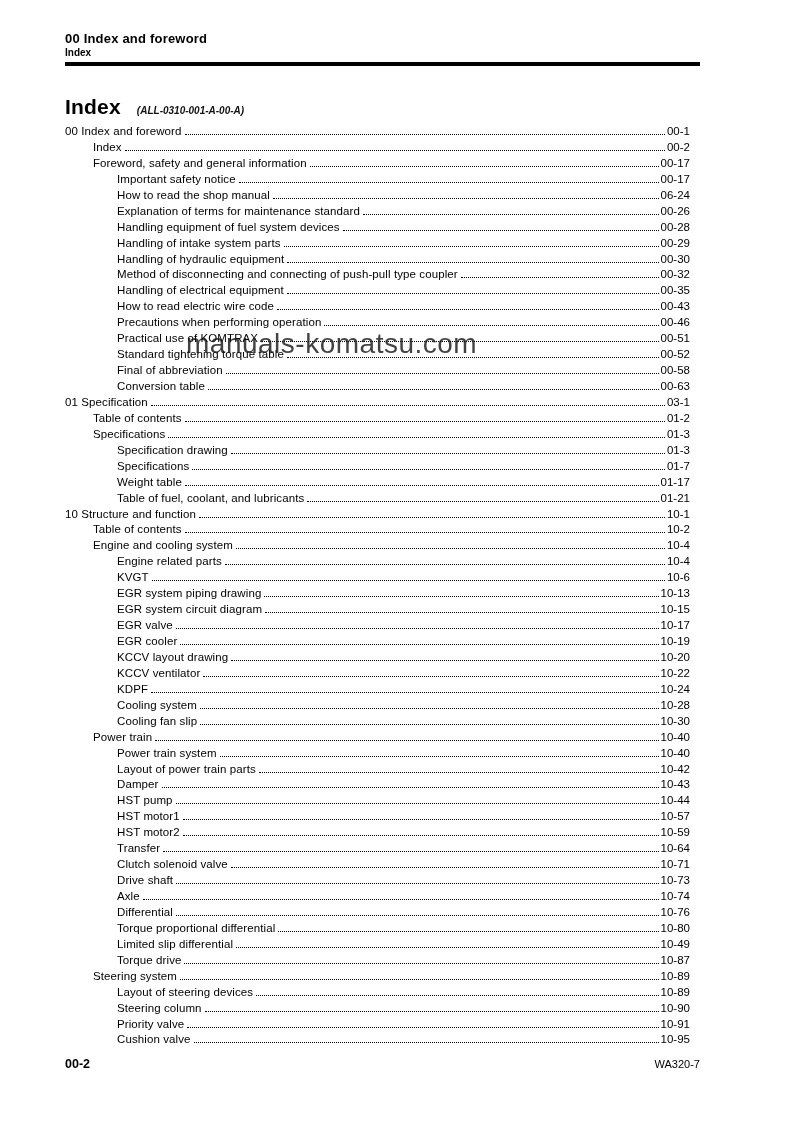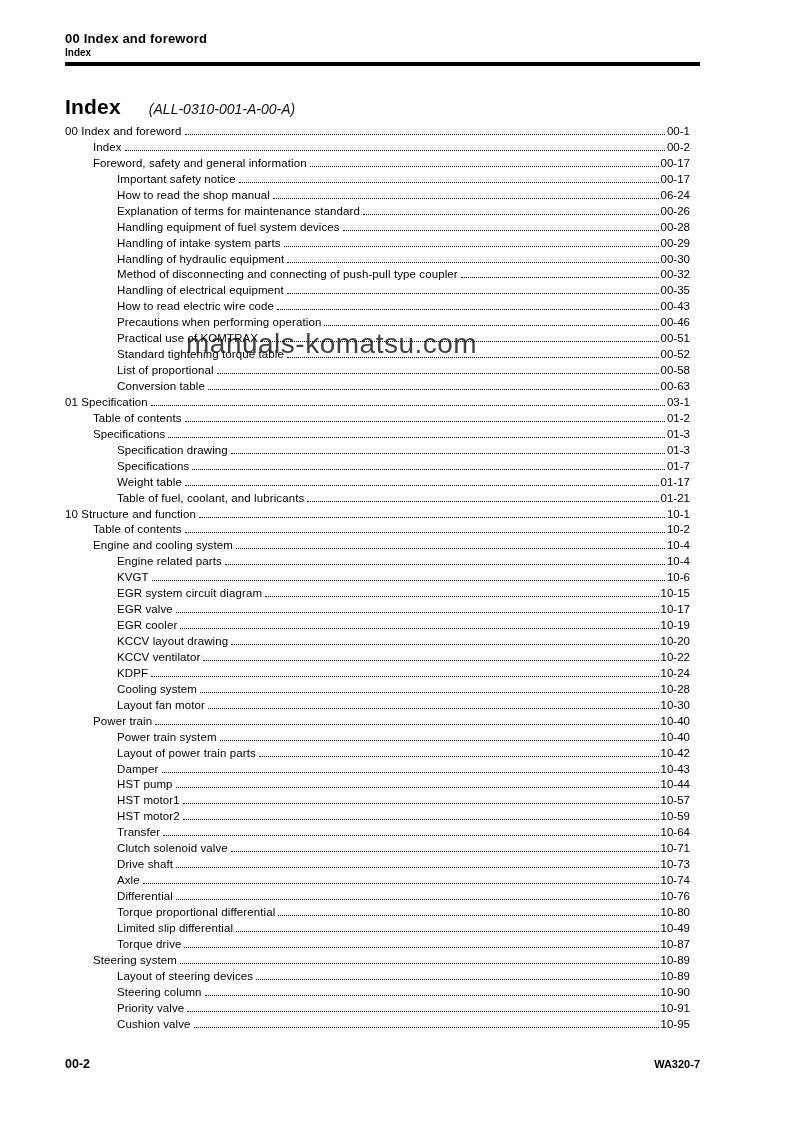--- a/index.html
+++ b/index.html
@@ -16,21 +16,21 @@
   }
   .header-chapter { font-size: 13px; font-weight: bold; line-height: 16px; letter-spacing: 0.2px; }
   .header-section { font-size: 10px; font-weight: bold; line-height: 12px; }
   .header-rule { margin-top: 3px; height: 4px; background: #000; width: 635px; }
 
   .doc-title-row {
     position: absolute; left: 65px; top: 95px; width: 635px;
     display: flex; align-items: baseline;
   }
   .doc-title { font-size: 21px; font-weight: bold; letter-spacing: 0.2px; }
-  .doc-title-code { font-size: 14px; font-style: italic; margin-left: 28px; color: #111; }
+  .doc-title-code { font-size: 10px; font-style: italic; margin-left: 16px; color: #111; font-weight: bold; }
 
   .toc {
     position: absolute; left: 65px; top: 124px; width: 625px;
   }
   .toc-row {
     display: flex; align-items: baseline;
     height: 15.95px; line-height: 15.95px;
     font-size: 11.5px; white-space: nowrap;
   }
   .toc-row.indent-1 { padding-left: 28px; }
@@ -52,21 +52,21 @@
     pointer-events: none;
     z-index: 5;
     white-space: nowrap;
   }
 
   .page-footer {
     position: absolute; left: 65px; top: 1057px; width: 635px;
     display: flex; justify-content: space-between; align-items: baseline;
   }
   .footer-page { font-size: 12.5px; font-weight: bold; }
-  .footer-model { font-size: 11px; font-weight: bold; }
+  .footer-model { font-size: 11px; font-weight: normal; }
 </style>
 </head>
 <body>
 
 <div class="page-header">
   <div class="header-chapter">00 Index and foreword</div>
   <div class="header-section">Index</div>
   <div class="header-rule"></div>
 </div>
 
@@ -145,21 +145,21 @@
       <span class="toc-label">Practical use of KOMTRAX</span>
       <span class="leader"></span>
       <span class="toc-page">00-51</span>
     </div>
     <div class="toc-row indent-2">
       <span class="toc-label">Standard tightening torque table</span>
       <span class="leader"></span>
       <span class="toc-page">00-52</span>
     </div>
     <div class="toc-row indent-2">
-      <span class="toc-label">List of proportional</span>
+      <span class="toc-label">Final of abbreviation</span>
       <span class="leader"></span>
       <span class="toc-page">00-58</span>
     </div>
     <div class="toc-row indent-2">
       <span class="toc-label">Conversion table</span>
       <span class="leader"></span>
       <span class="toc-page">00-63</span>
     </div>
     <div class="toc-row indent-0">
       <span class="toc-label">01 Specification</span>
@@ -215,20 +215,25 @@
       <span class="toc-label">Engine related parts</span>
       <span class="leader"></span>
       <span class="toc-page">10-4</span>
     </div>
     <div class="toc-row indent-2">
       <span class="toc-label">KVGT</span>
       <span class="leader"></span>
       <span class="toc-page">10-6</span>
     </div>
     <div class="toc-row indent-2">
+      <span class="toc-label">EGR system piping drawing</span>
+      <span class="leader"></span>
+      <span class="toc-page">10-13</span>
+    </div>
+    <div class="toc-row indent-2">
       <span class="toc-label">EGR system circuit diagram</span>
       <span class="leader"></span>
       <span class="toc-page">10-15</span>
     </div>
     <div class="toc-row indent-2">
       <span class="toc-label">EGR valve</span>
       <span class="leader"></span>
       <span class="toc-page">10-17</span>
     </div>
     <div class="toc-row indent-2">
@@ -250,21 +255,21 @@
       <span class="toc-label">KDPF</span>
       <span class="leader"></span>
       <span class="toc-page">10-24</span>
     </div>
     <div class="toc-row indent-2">
       <span class="toc-label">Cooling system</span>
       <span class="leader"></span>
       <span class="toc-page">10-28</span>
     </div>
     <div class="toc-row indent-2">
-      <span class="toc-label">Layout fan motor</span>
+      <span class="toc-label">Cooling fan slip</span>
       <span class="leader"></span>
       <span class="toc-page">10-30</span>
     </div>
     <div class="toc-row indent-1">
       <span class="toc-label">Power train</span>
       <span class="leader"></span>
       <span class="toc-page">10-40</span>
     </div>
     <div class="toc-row indent-2">
       <span class="toc-label">Power train system</span>

